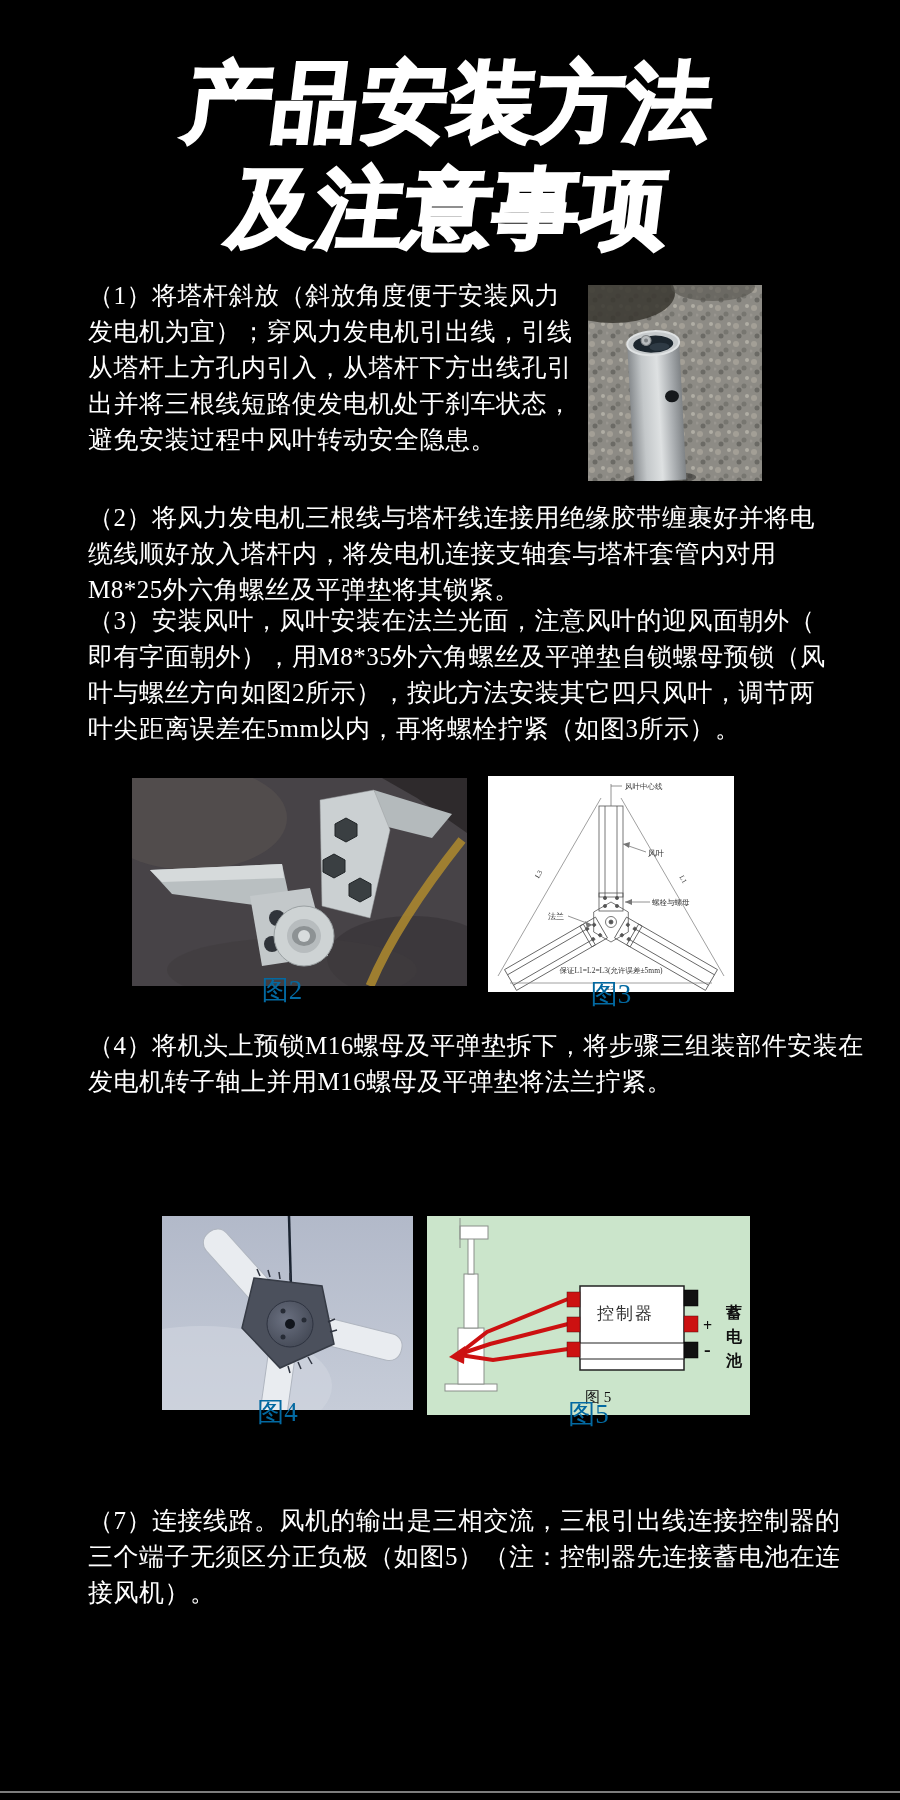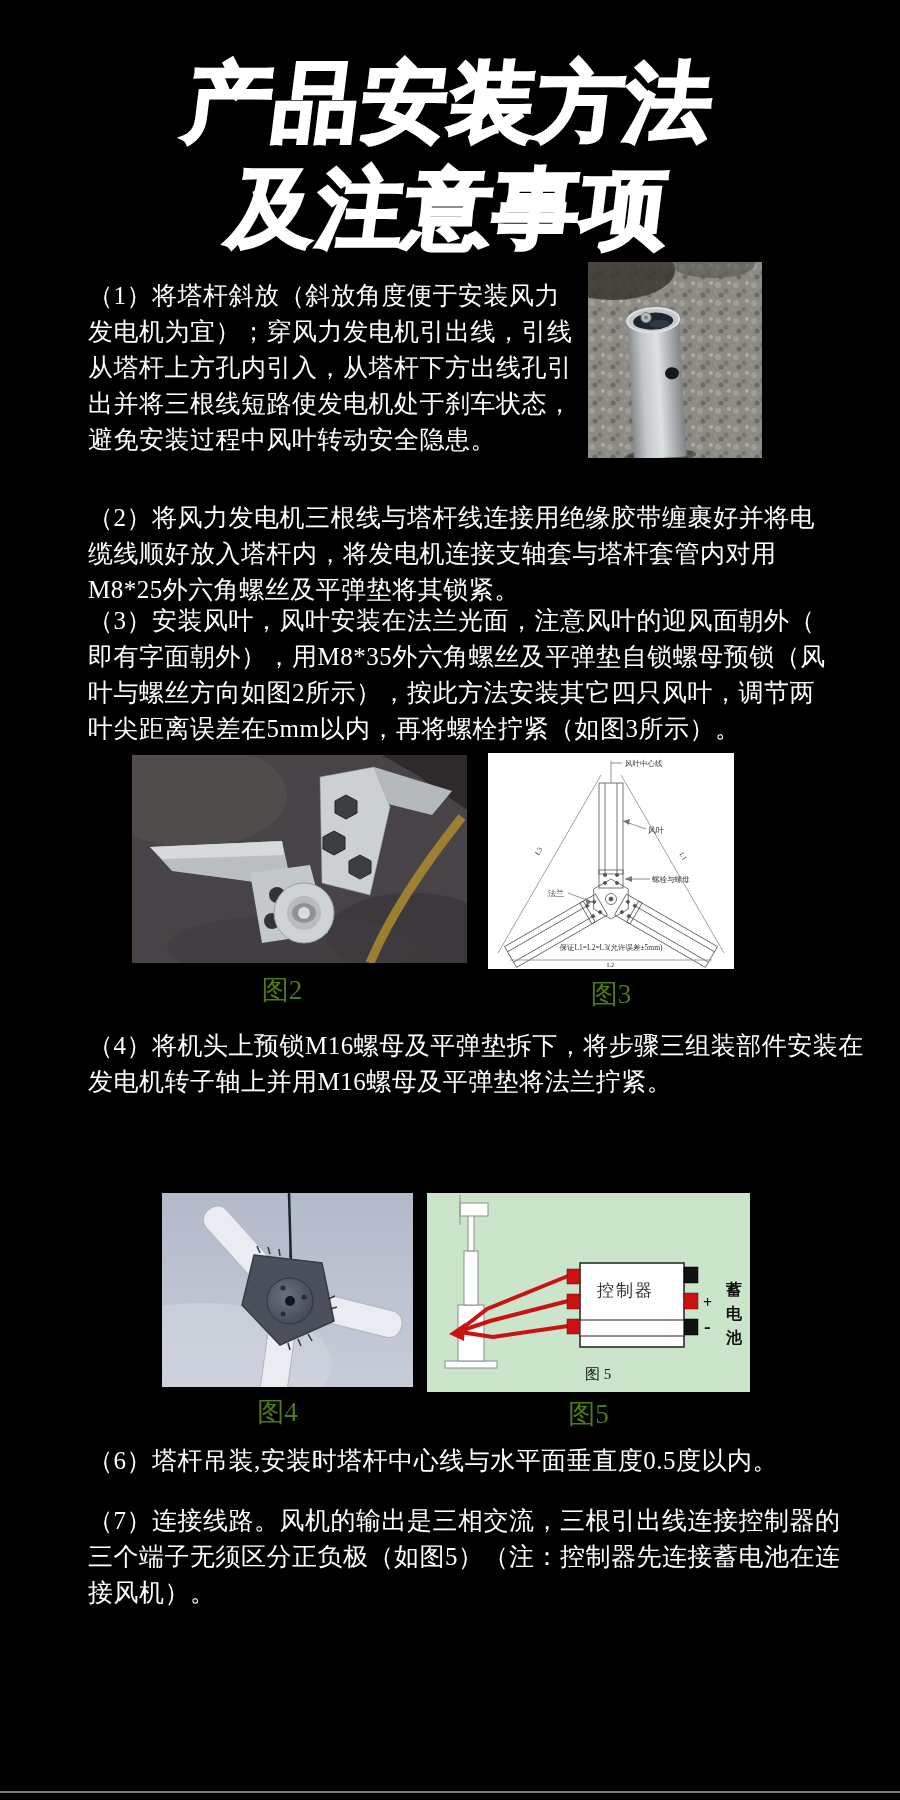--- a/index.html
+++ b/index.html
@@ -5,22 +5,22 @@
   html,body{margin:0;padding:0;background:#000;}
   .page{position:relative;width:900px;height:1800px;background:#000;overflow:hidden;
         font-family:"Liberation Serif",serif;}
   .title{position:absolute;left:0;width:900px;text-align:center;color:#fff;
          font-family:"Liberation Sans",sans-serif;font-weight:900;
          transform:skewX(-7deg);-webkit-text-stroke:3px #fff;letter-spacing:2px;}
   .title1{top:52px;font-size:86px;line-height:100px;}
   .title2{top:158px;font-size:86px;line-height:100px;}
   .para{position:absolute;color:#fff;font-size:25px;line-height:36px;
         white-space:pre-line;letter-spacing:0.5px;}
-  .caption{position:absolute;color:#4d7c0f;font-size:27px;text-align:center;}
-  .figbox{position:absolute;overflow:hidden;}
+  .caption{position:absolute;color:#0369a1;font-size:27px;text-align:center;}
+  .figbox{position:absolute;overflow:hidden;margin-top:23px;}
   .figbox svg{display:block;}
   .bottom-line{position:absolute;left:0;top:1791px;width:900px;height:2px;background:#7d7d7d;}
   svg text{font-family:"Liberation Serif",serif;}
 </style>
 </head>
 <body>
 
 <div class="page">
 
   <div class="title title1">产品安装方法</div>
@@ -258,20 +258,19 @@
         <text x="277" y="140" font-size="20">-</text>
         <text x="299" y="102" font-size="16">蓄</text>
         <text x="299" y="126" font-size="16">电</text>
         <text x="299" y="150" font-size="16">池</text>
       </g>
       <text x="158" y="186" font-size="15" fill="#111">图 5</text>
     </svg>
   </div>
   <div class="caption" style="left:427px;top:1396px;width:323px;">图5</div>
 
-  <div class="para" style="left:88px;top:1443px;width:790px;">（6）塔杆吊装,安装时塔杆中心线与水平面垂直度0.5度以内。</div>
 
   <div class="para" style="left:88px;top:1503px;width:785px;">（7）连接线路。风机的输出是三相交流，三根引出线连接控制器的
 三个端子无须区分正负极（如图5）（注：控制器先连接蓄电池在连
 接风机）。</div>
 
   <div class="bottom-line"></div>
 </div>
 
 </body></html>

